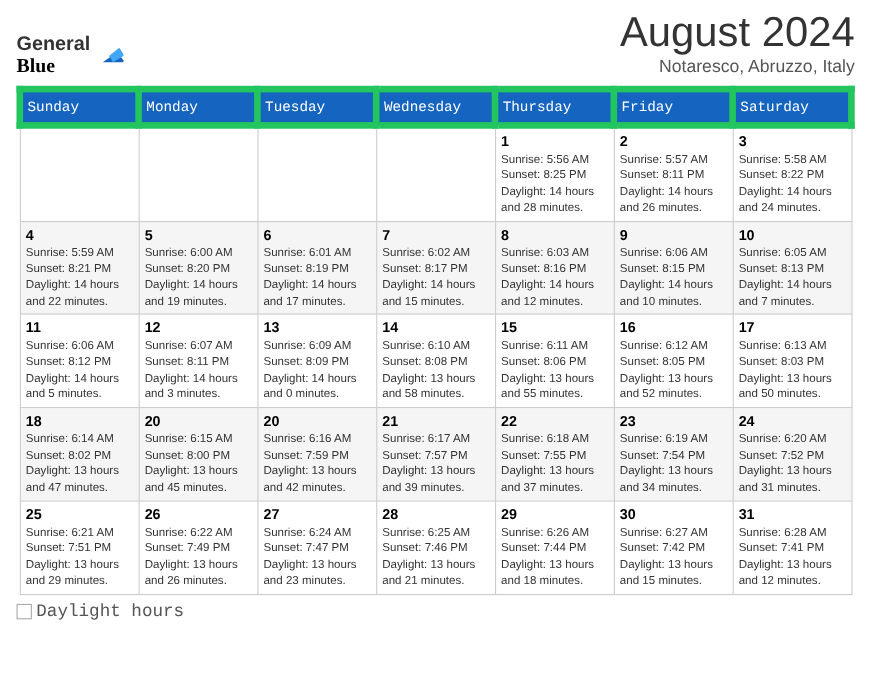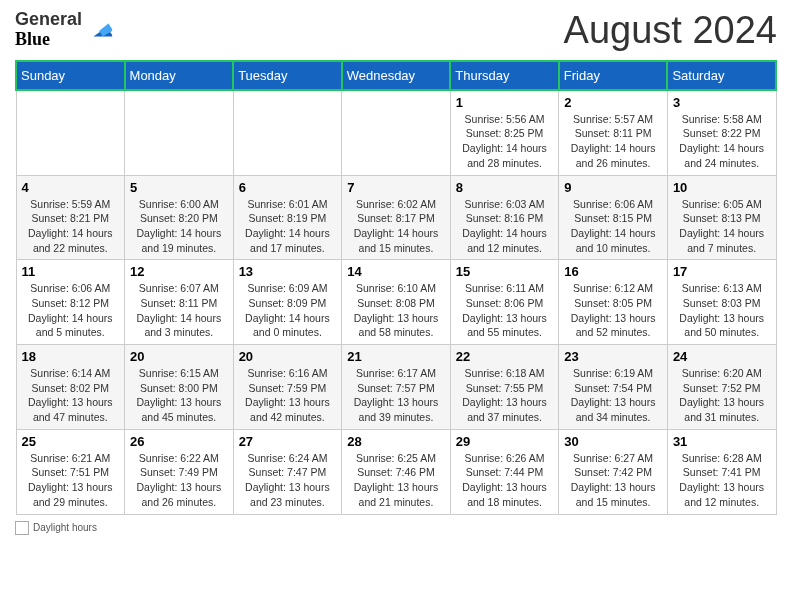--- a/index.html
+++ b/index.html
@@ -6,21 +6,21 @@
     body {
       font-family: Arial, sans-serif;
       background: #fff;
       width: 792px;
       min-height: 612px;
       padding: 10px 15px;
     }
     .header-area {
       display: flex;
       justify-content: space-between;
-      align-items: flex-start;
+      align-items: flex-end;
       margin-bottom: 8px;
     }
     .logo {
       display: flex;
       align-items: center;
       gap: 0;
     }
     .logo-text {
       font-size: 18px;
       font-weight: bold;
@@ -53,21 +53,22 @@
       border-collapse: collapse;
       font-size: 11px;
     }
     .calendar-table th {
       background: #1565c0;
       color: #fff;
       padding: 6px 4px;
       text-align: left;
       font-size: 13px;
       font-weight: normal;
-      border: 2px solid #22c55e;
+      border: 6px solid #22c55e;
+      font-family: Liberation Mono, monospace;
     }
     .calendar-table td {
       border: 1px solid #ccc;
       vertical-align: top;
       padding: 4px 5px;
       width: calc(100% / 7);
       height: 80px;
       background: #fff;
     }
     .calendar-table tr:nth-child(even) td {
@@ -76,32 +77,32 @@
     .day-number {
       font-size: 13px;
       font-weight: bold;
       display: block;
       margin-bottom: 2px;
     }
     .day-info {
       font-size: 10.5px;
       color: #333;
       line-height: 1.4;
-      text-align: center;
     }
     .empty-cell {
       background: #fff !important;
     }
     .footer-note {
       margin-top: 6px;
-      font-size: 10px;
+      font-size: 16px;
       color: #555;
       display: flex;
       align-items: center;
       gap: 4px;
+      font-family: Liberation Mono, monospace;
     }
     .footer-note-box {
       display: inline-block;
       width: 14px;
       height: 14px;
       background: #fff;
       border: 1px solid #aaa;
     }
   </style>
 </head>
@@ -117,20 +118,21 @@
         </div>
         <svg class="logo-icon" viewBox="0 0 30 30">
           <polygon points="8,22 22,12 28,20 28,22" fill="#1565c0"></polygon>
           <polygon points="14,16 24,8 28,14 28,16 18,22" fill="#42a5f5"></polygon>
         </svg>
       </div>
     </div>
   </div>
   <div class="title-area">
     <div class="month-title">August 2024</div>
+    <div class="location-title">Notaresco, Abruzzo, Italy</div>
   </div>
 </div>
 
 <table class="calendar-table">
   <thead>
     <tr>
     <th>Sunday</th>
         <th>Monday</th>
         <th>Tuesday</th>
         <th>Wednesday</th>

